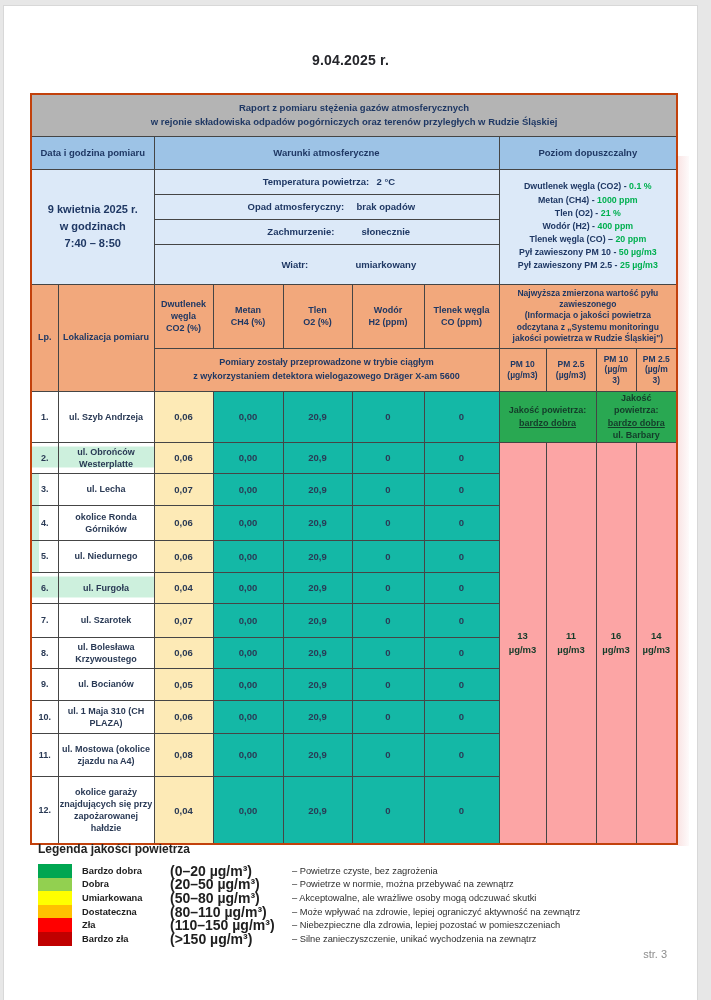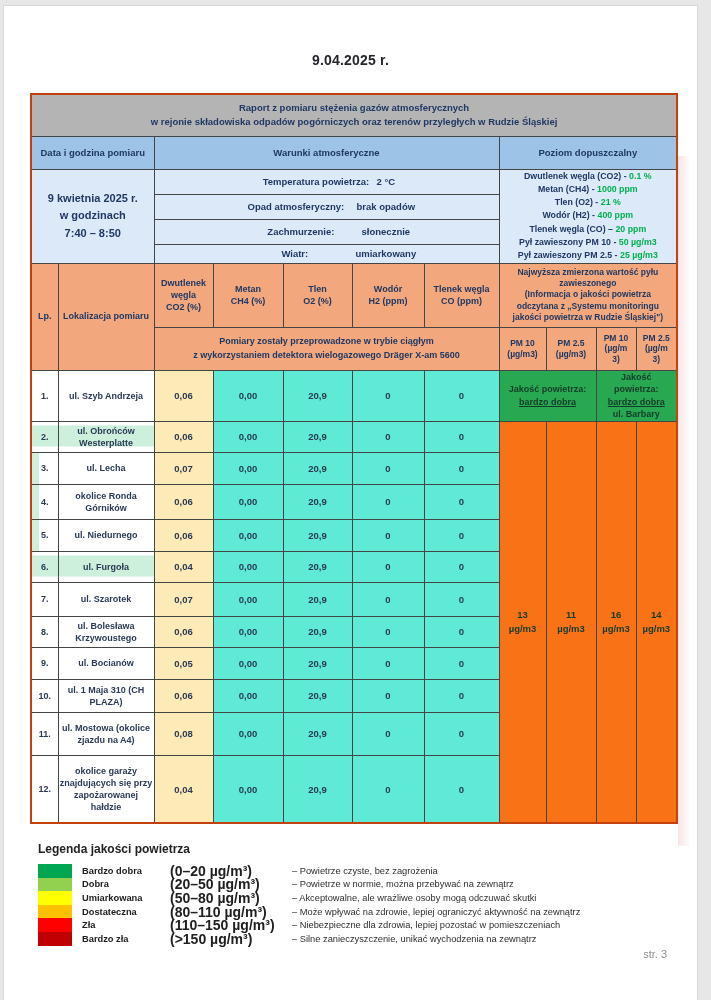--- a/index.html
+++ b/index.html
@@ -40,25 +40,25 @@
   .cond-label{display:inline-block;width:116px;}
   .limits-cell{text-align:left;padding:5px 6px;font-size:8.8px;font-weight:bold;color:#1f3864;line-height:1.5;}
   .limit-value{color:#00b050;}
   .hdr-orange{background:#f2a87c;color:#1f3864;font-weight:bold;font-size:9px;line-height:1.35;margin-left:24px;}
   .dust-title{font-size:8.5px;line-height:1.32;padding:2px 2px;}
   .pm-sub{font-size:8.5px;line-height:1.25;}
   .method-note{font-size:9px;line-height:1.45;}
   .cell-lp{background:#ffffff;font-size:9px;font-weight:bold;color:#2a3a55;}
   .cell-loc{background:#ffffff;font-size:9px;font-weight:bold;color:#2a3a55;line-height:1.35;padding:1px 2px;}
   .c-cream{background:#fdeab6;}
-  .c-green{background:#5eead4;}
+  .c-green{background:#14b8a6;}
   .num{font-size:9.5px;font-weight:bold;color:#2a3a55;}
   .g-label{background:#29a852;color:#143c2a;font-size:9px;font-weight:bold;line-height:1.4;padding:1px 0;}
   .g-label .und{text-decoration:underline;}
-  .g-val{background:#f97316;color:#143c2a;font-size:9.5px;font-weight:bold;line-height:1.45;}
+  .g-val{background:#fca5a5;color:#143c2a;font-size:9.5px;font-weight:bold;line-height:1.45;}
   tr.hl-band .cell-lp,
   tr.hl-band .cell-loc{
     background:linear-gradient(180deg,#ffffff 14%,#cdf0dd 14%,#cdf0dd 82%,#ffffff 82%);
   }
   tr.hl-left .cell-lp{
     background:linear-gradient(90deg,#cdf0dd 0px,#cdf0dd 7px,#ffffff 7px);
   }
   .legend-title{position:absolute;left:34px;top:836px;font-size:12px;font-weight:bold;color:#222222;}
   .legend{position:absolute;left:34px;top:858px;width:630px;}
   .legend-row{display:flex;align-items:center;height:13.6px;}
@@ -127,21 +127,21 @@
         <span class="cond-label">Opad atmosferyczny:</span>
         <span>brak opadów</span>
       </td>
     </tr>
     <tr style="height:25px">
       <td colspan="5" class="c-blue cond-cell">
         <span class="cond-label">Zachmurzenie:</span>
         <span>słonecznie</span>
       </td>
     </tr>
-    <tr style="height:19px">
+    <tr style="height:40px">
       <td colspan="5" class="c-blue cond-cell">
         <span class="cond-label">Wiatr:</span>
         <span>umiarkowany</span>
       </td>
     </tr>
 
     <tr style="height:64px">
       <td rowspan="2" class="hdr-orange">Lp.</td>
       <td rowspan="2" class="hdr-orange">Lokalizacja pomiaru</td>
       <td class="hdr-orange pre">Dwutlenek

